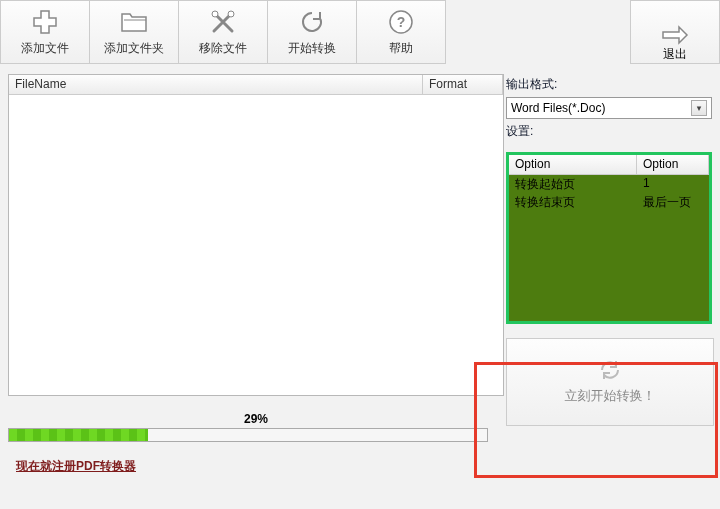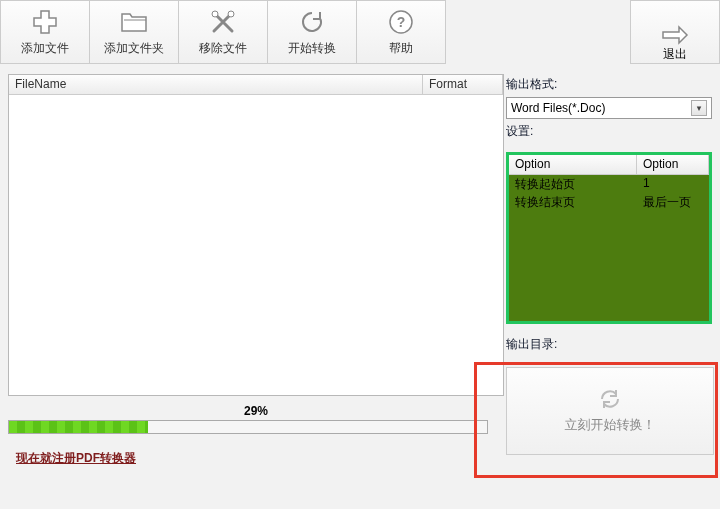--- a/index.html
+++ b/index.html
@@ -41,21 +41,21 @@
 .st-cell.val { width: 72px; }
 
 .out-row { display: flex; gap: 6px; margin-top: 4px; align-items: center; }
 .out-input { flex: 1; height: 22px; border: 1px solid #999; background: #fff; font-size: 12px; padding: 2px 4px; }
 .browse-btn { width: 46px; height: 22px; border: 1px solid #999; background: linear-gradient(#fdfdfd,#e8e8e8); font-size: 12px; cursor: pointer; }
 
 .convert-btn { width: 208px; height: 88px; border: 1px solid #ccc; background: linear-gradient(#fdfdfd,#f0f0f0); margin-top: 14px; display: flex; flex-direction: column; align-items: center; justify-content: center; cursor: pointer; color: #888; font-size: 13px; gap: 6px; }
 
 .highlight-box { position: absolute; border: 3px solid #e63a2a; pointer-events: none; }
 
-.progress-label { text-align: center; font-size: 12px; font-weight: bold; margin-top: 8px; }
+.progress-label { text-align: center; font-size: 12px; font-weight: bold; margin-top: 16px; }
 .progress-bar { width: 480px; height: 14px; border: 1px solid #aaa; background: #f6f6f6; position: relative; margin-top: 2px; overflow: hidden; }
 .progress-fill { height: 100%; background: repeating-linear-gradient(90deg, #6fd823 0 8px, #5bc217 8px 16px); }
 
 .reg-link { color: #7f1d1d; text-decoration: underline; font-size: 12px; cursor: pointer; margin-top: 16px; display: inline-block; font-weight: bold; margin-left: 8px; text-align: right; }
 
 svg { display: block; }
 </style>
 </head>
 <body>
 
@@ -149,21 +149,20 @@
       <div class="st-row">
         <div class="st-cell opt">转换起始页</div>
         <div class="st-cell val">1</div>
       </div>
       <div class="st-row">
         <div class="st-cell opt">转换结束页</div>
         <div class="st-cell val">最后一页</div>
       </div>
     </div>
 
-    <div class="sec-label" style="margin-top:12px">输出目录:</div>
 
     <div class="convert-btn">
       <span>
         <svg width="26" height="22" viewBox="0 0 26 22">
             <path d="M5 11a8 8 0 0 1 14-5M21 11a8 8 0 0 1-14 5" fill="none" stroke="#bbb" stroke-width="2"></path>
             <path d="M19 2v6h-6M7 20v-6h6" fill="none" stroke="#bbb" stroke-width="2"></path>
           </svg>
       </span>
       <span>立刻开始转换！</span>
     </div>

